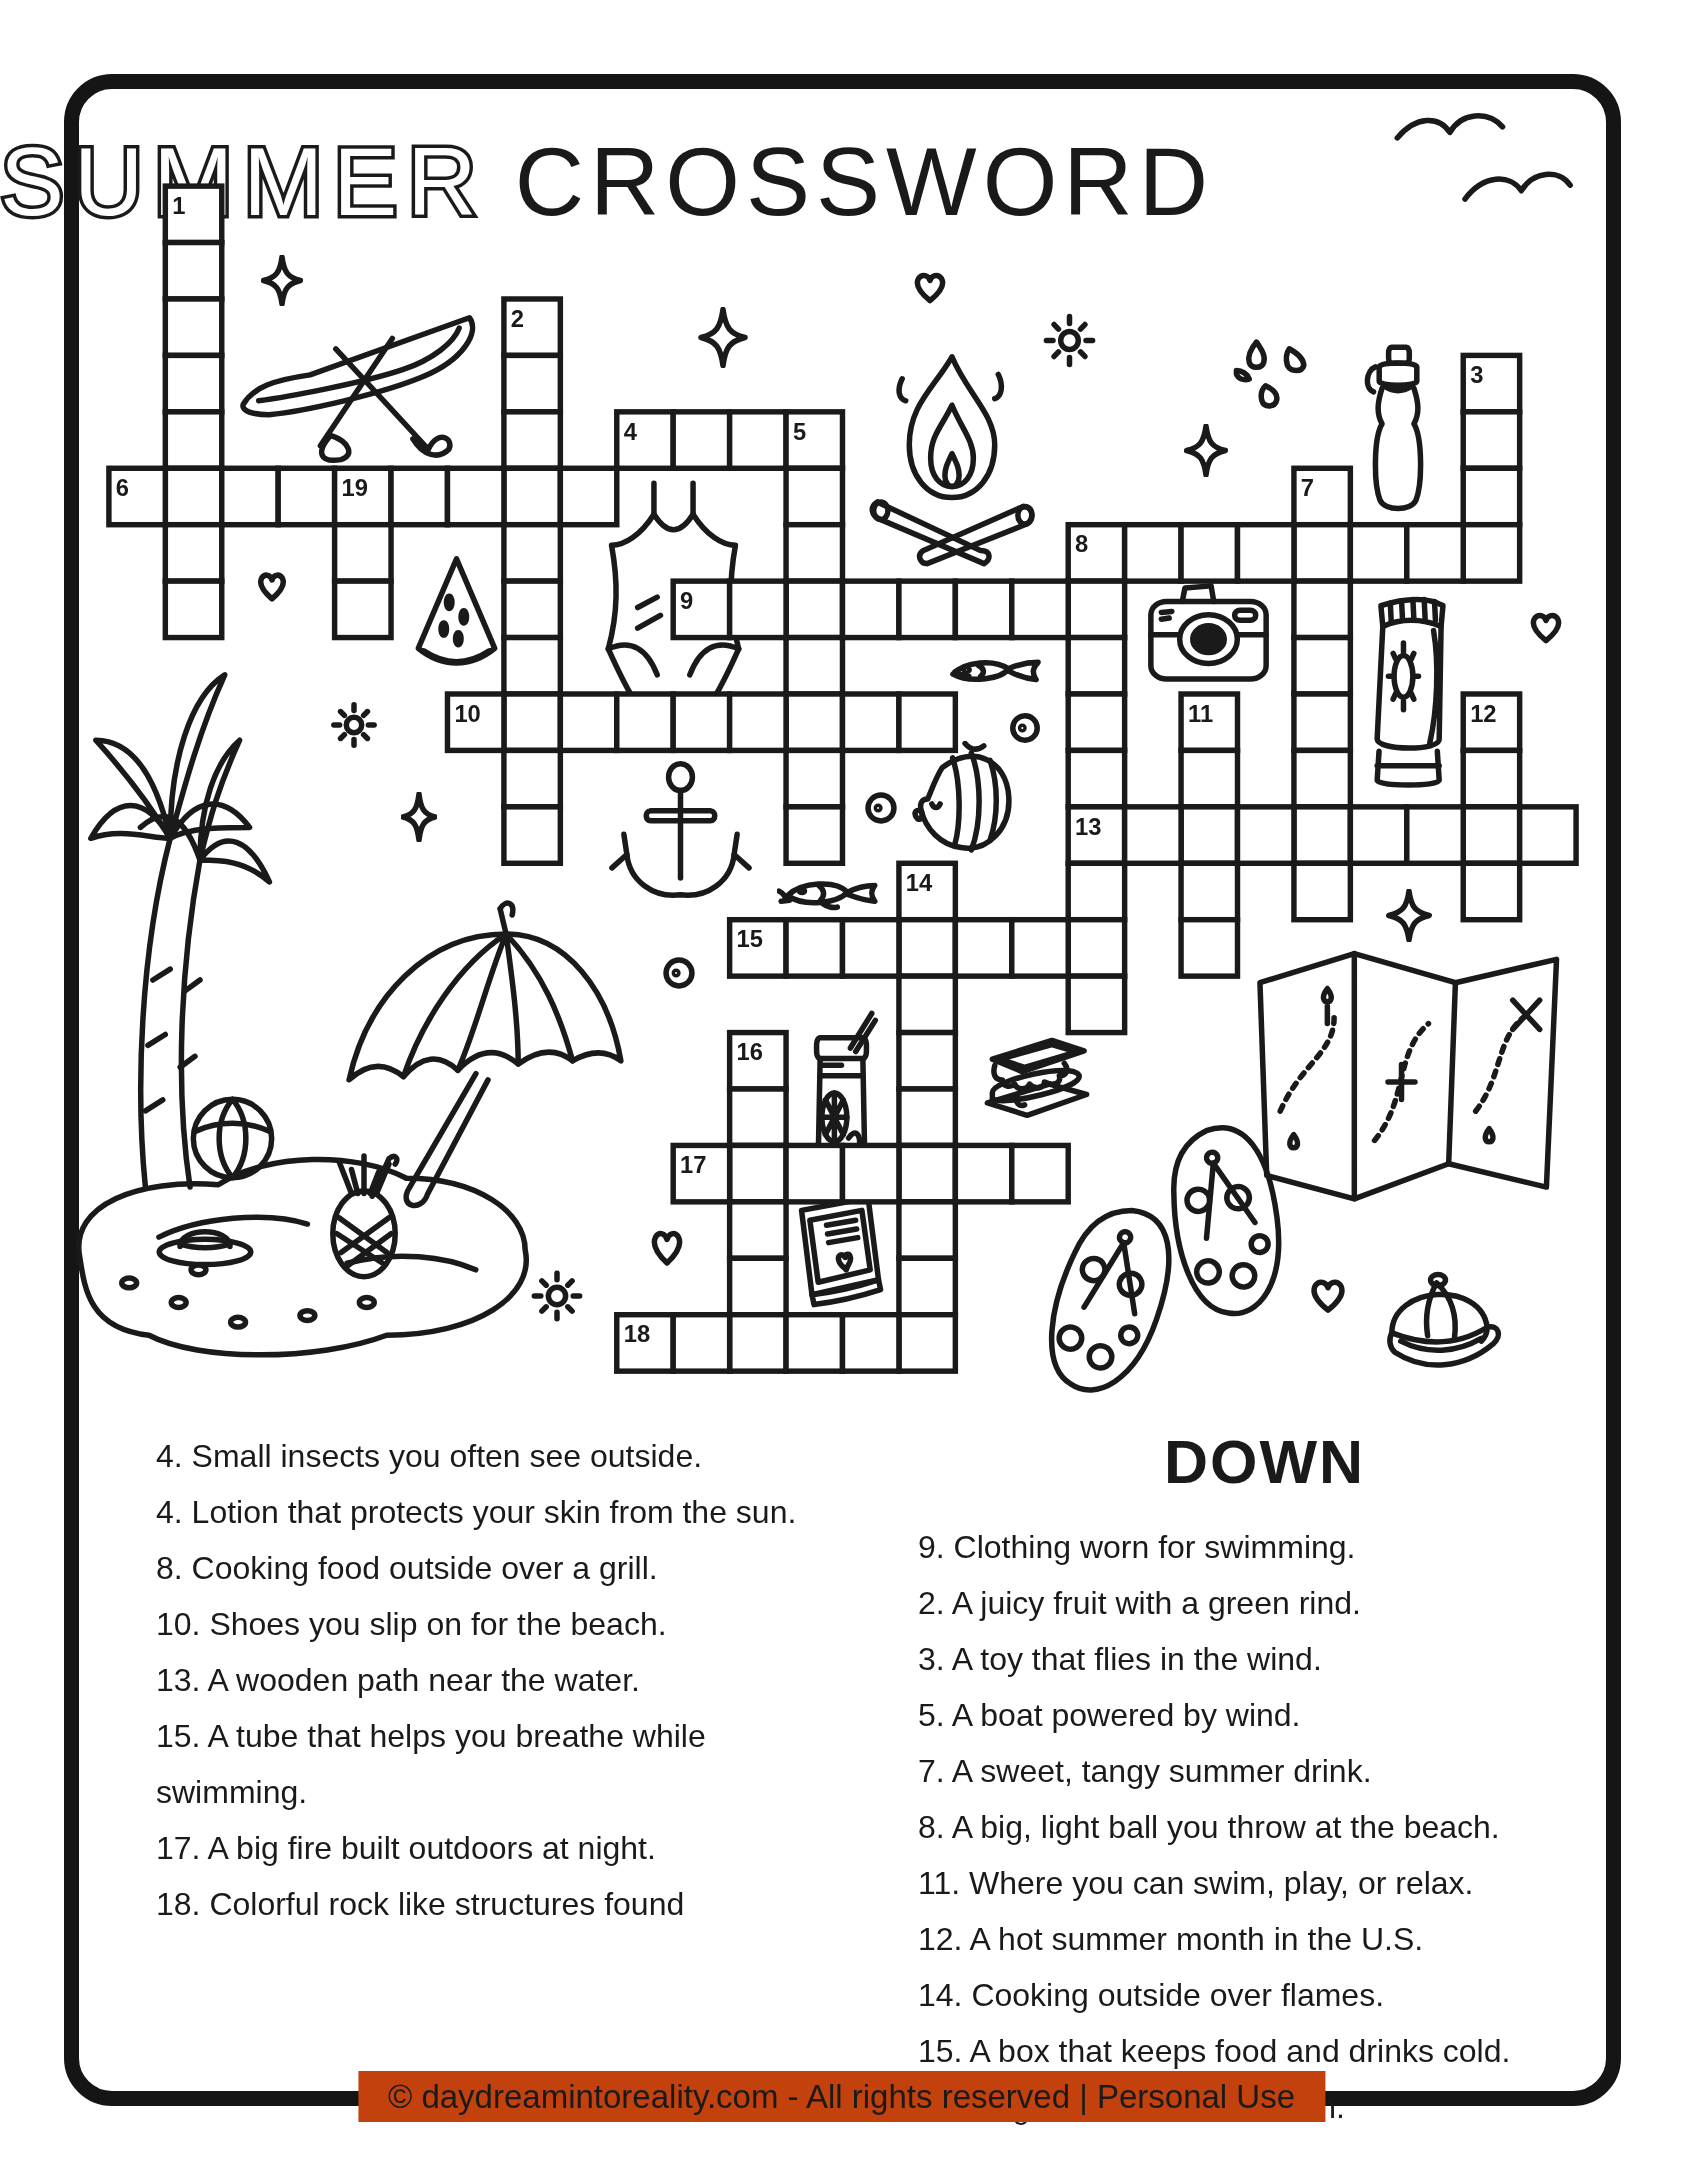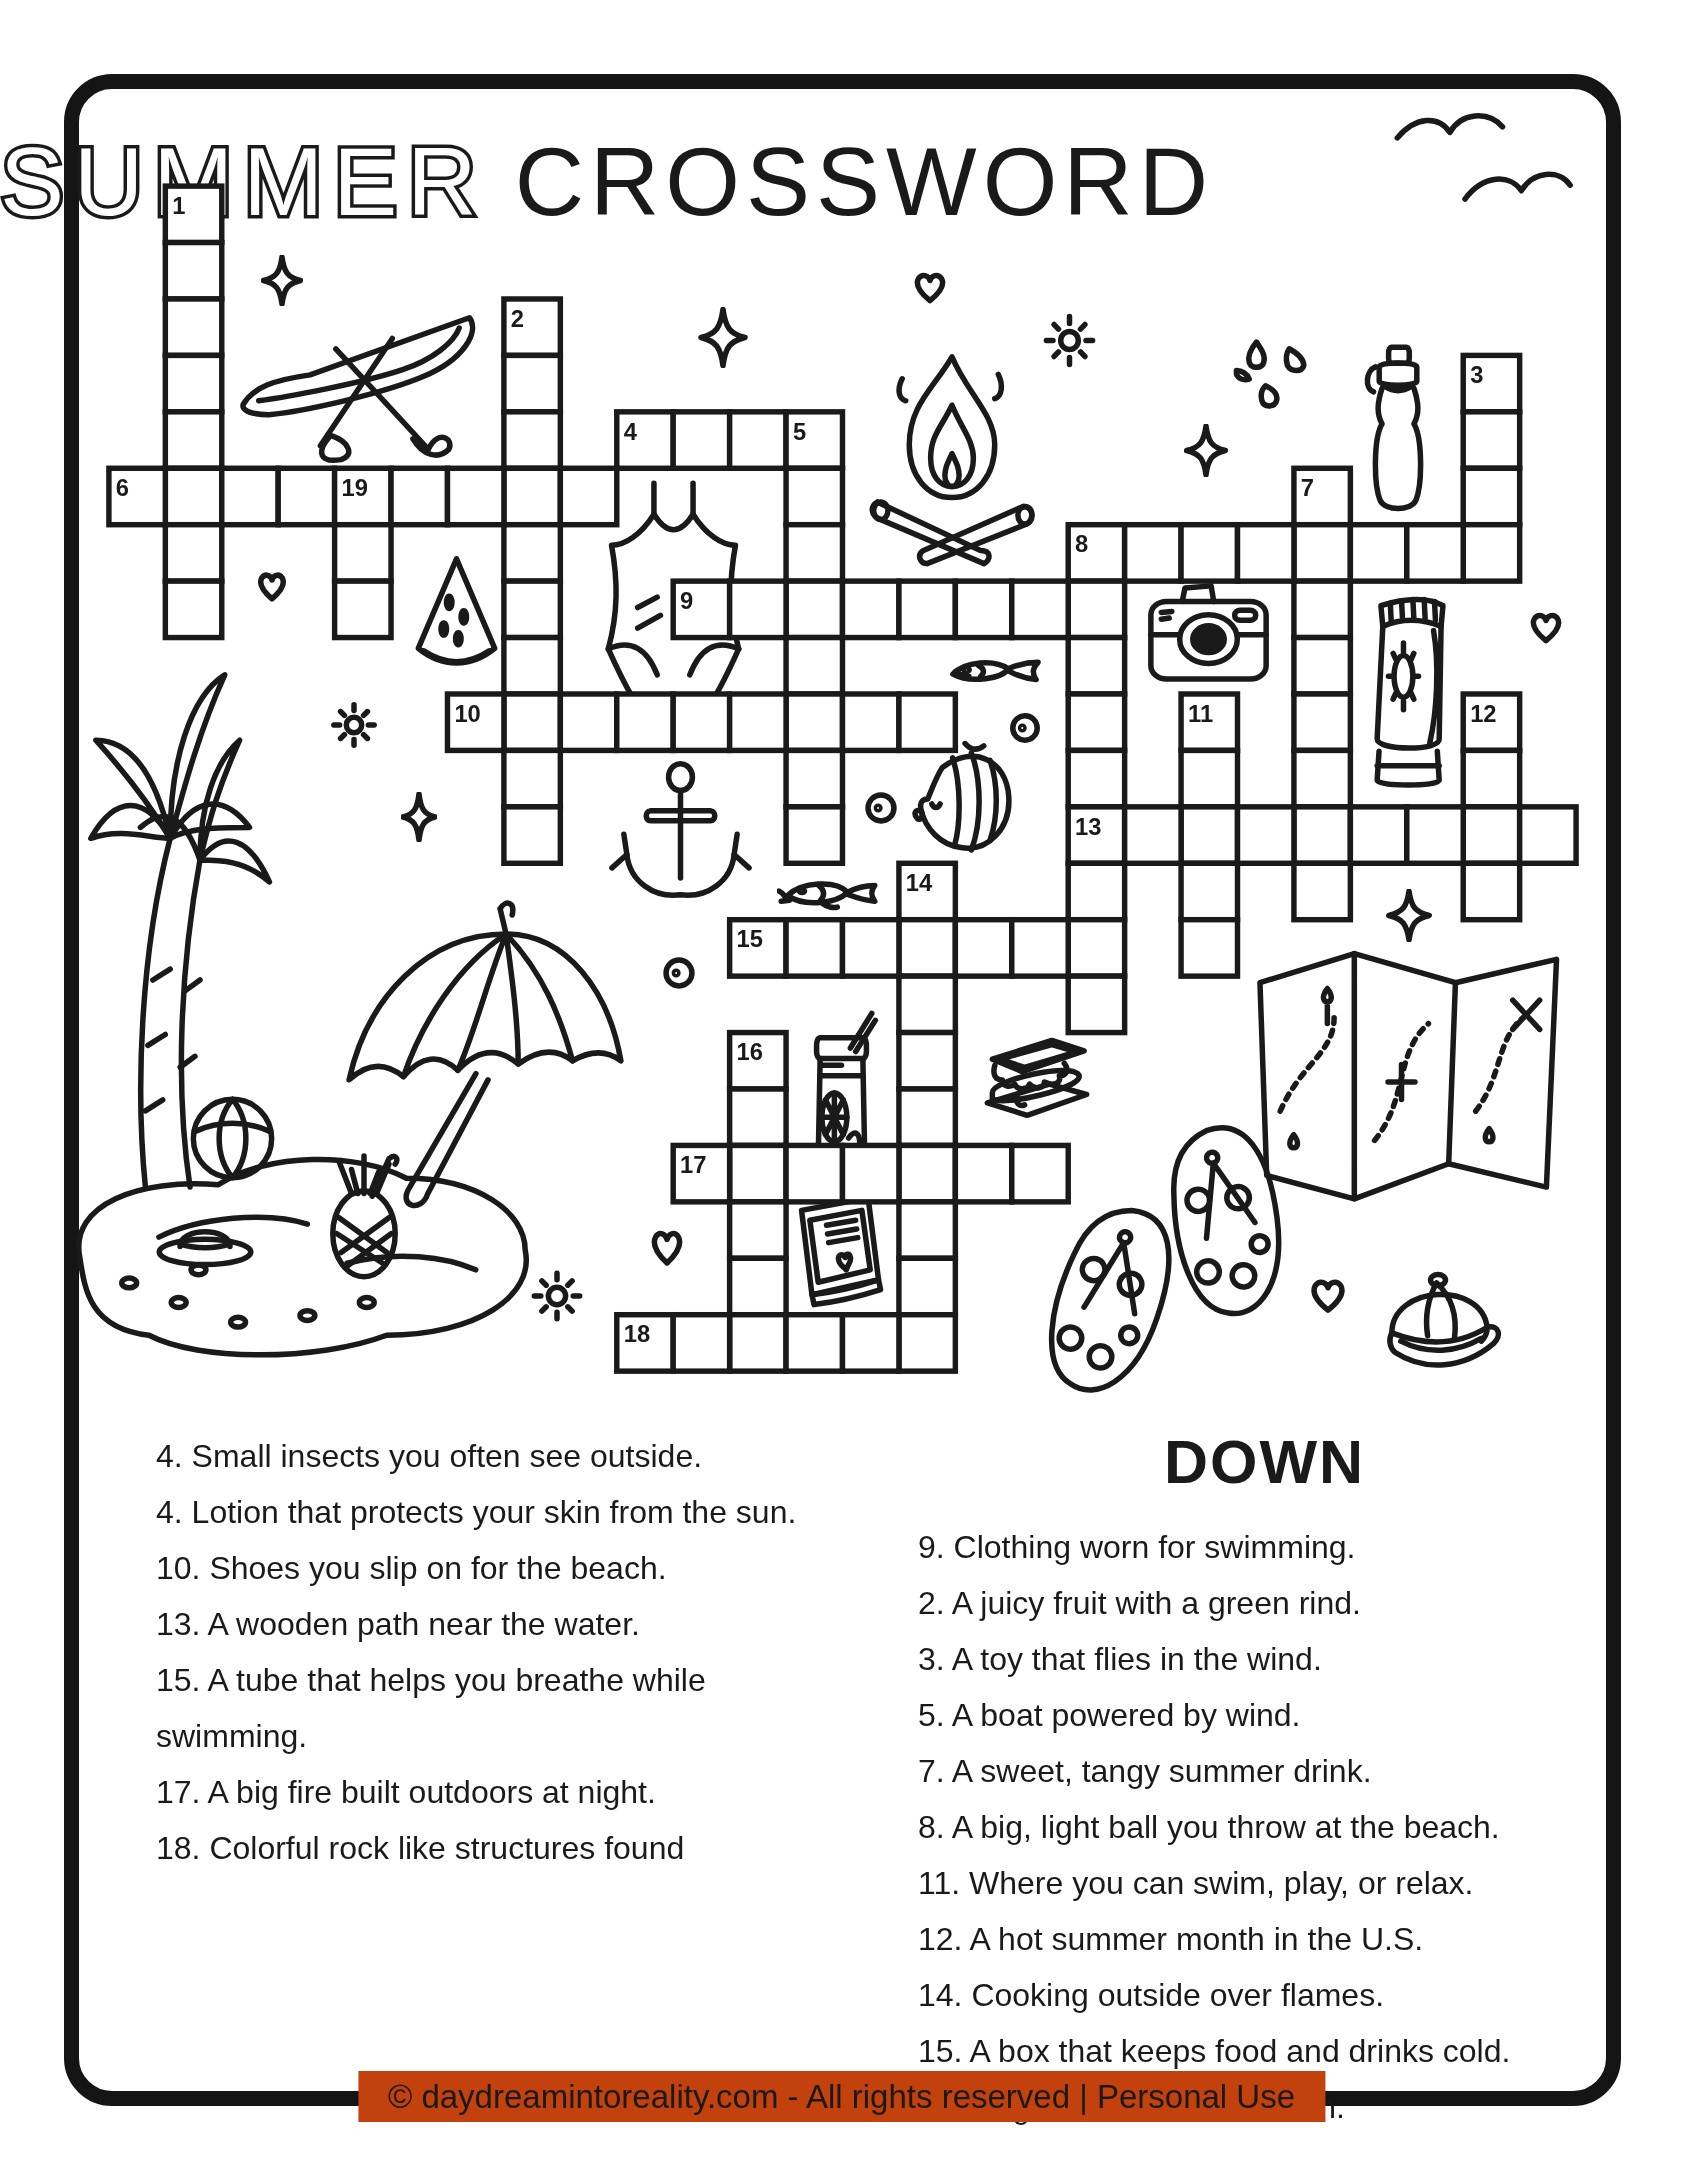--- a/index.html
+++ b/index.html
@@ -540,20 +540,21 @@
       <text x="744" y="957" fill="#1a1a1a" font-size="24" font-weight="bold" font-family="&quot;Liberation Sans&quot;, sans-serif">15</text>
       <text x="744" y="1071" fill="#1a1a1a" font-size="24" font-weight="bold" font-family="&quot;Liberation Sans&quot;, sans-serif">16</text>
       <text x="687" y="1185" fill="#1a1a1a" font-size="24" font-weight="bold" font-family="&quot;Liberation Sans&quot;, sans-serif">17</text>
       <text x="630" y="1356" fill="#1a1a1a" font-size="24" font-weight="bold" font-family="&quot;Liberation Sans&quot;, sans-serif">18</text>
     </svg>
 
   <div class="clues-col" id="across-col" style="left: 156px; top: 1428px; width: 688px;">
     <div>
         <div class="clue">4. Small insects you often see outside.</div>
         <div class="clue">4. Lotion that protects your skin from the sun.</div>
+        <div class="clue">8. Cooking food outside over a grill.</div>
         <div class="clue">10. Shoes you slip on for the beach.</div>
         <div class="clue">13. A wooden path near the water.</div>
         <div class="clue">15. A tube that helps you breathe while swimming.</div>
         <div class="clue">17. A big fire built outdoors at night.</div>
         <div class="clue">18. Colorful rock like structures found</div>
       </div>
   </div>
 
   <div class="clues-col" id="down-col" style="left: 918px; top: 1428px; width: 693px;">
     <div class="clues-header">DOWN</div>

